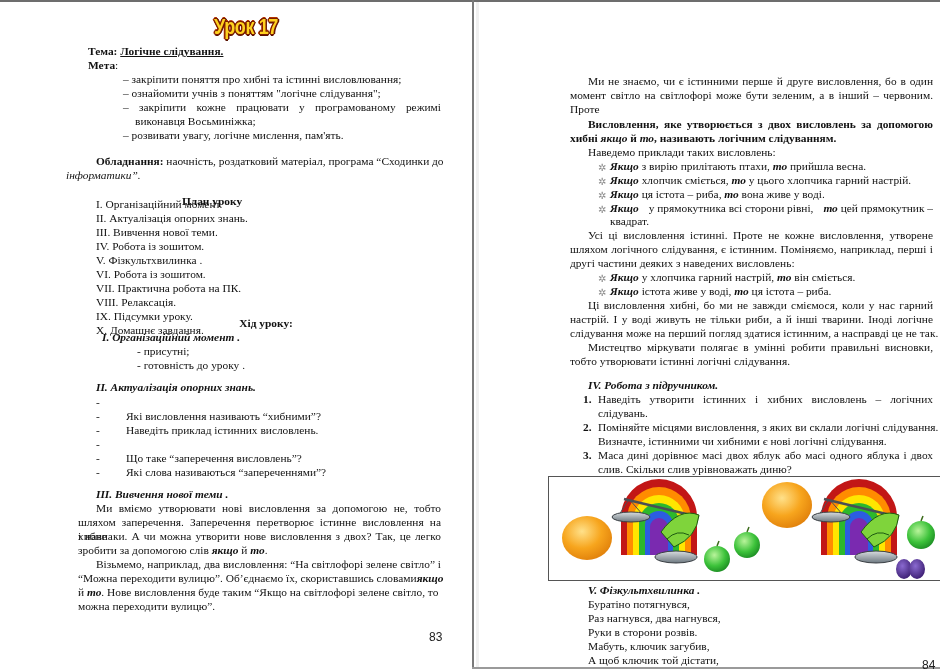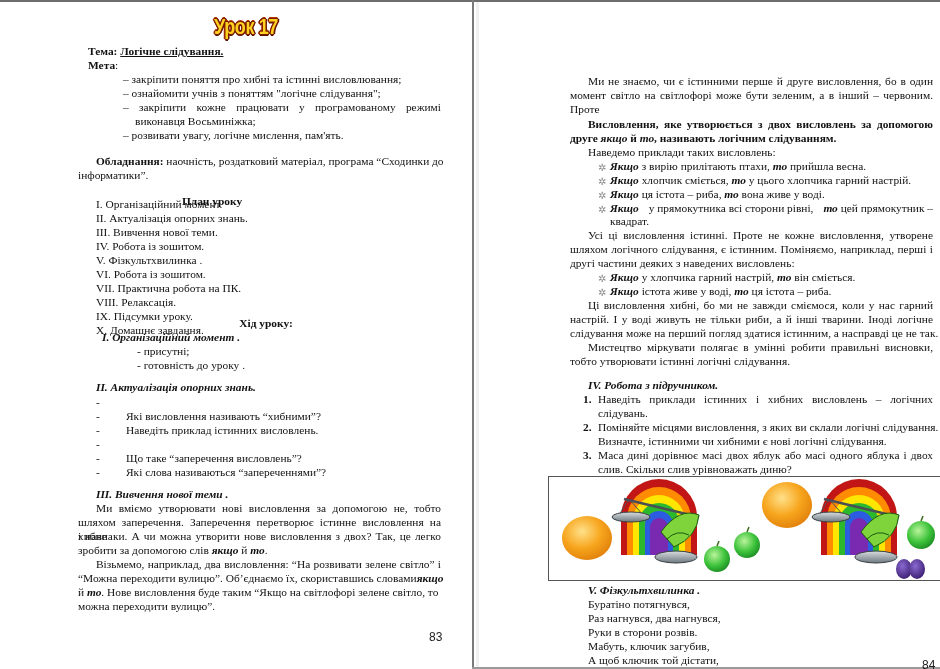--- a/index.html
+++ b/index.html
@@ -71,21 +71,21 @@
 
   <div class="line" style="left:123px; top:70px;">– закріпити поняття про хибні та істинні висловлювання;</div>
   <div class="line" style="left:123px; top:84px;">– ознайомити учнів з поняттям "логічне слідування";</div>
   <div class="line just" style="left:123px; top:98px; width:318px;">– закріпити кожне працювати у програмованому режимі</div>
   <div class="line" style="left:135px; top:112px;">виконавця Восьминіжка;</div>
   <div class="line" style="left:123px; top:126px;">– розвивати увагу, логічне мислення, пам'ять.</div>
 
   <div class="line" style="left:96px; top:152px;">
     <span class="b">Обладнання:</span><span> наочність, роздатковий матеріал, програма “Сходинки до</span>
   </div>
-  <div class="line" style="left:78px; top:166px;">інформатики”.</div>
+  <div class="line" style="left:66px; top:166px;font-style:italic;">інформатики”.</div>
 
   <div class="line b center" style="left:0; width:424px; top:192px;">План уроку</div>
 
   <div class="line" style="left:96px; top:195px;">І. Організаційний момент.</div>
   <div class="line" style="left:96px; top:209px;">ІІ. Актуалізація опорних знань.</div>
   <div class="line" style="left:96px; top:223px;">ІІІ. Вивчення  нової теми.</div>
   <div class="line" style="left:96px; top:237px;">ІV. Робота із зошитом.</div>
   <div class="line" style="left:96px; top:251px;">V. Фізкультхвилинка .</div>
   <div class="line" style="left:96px; top:265px;">VІ. Робота із зошитом.</div>
   <div class="line" style="left:96px; top:279px;">VІІ. Практична робота на ПК.</div>
@@ -114,41 +114,41 @@
 
   <div class="line b i" style="left:96px; top:485px;">ІІІ. Вивчення  нової теми .</div>
 
   <div class="line just" style="left:96px; top:499px; width:345px;">Ми вміємо утворювати нові висловлення за допомогою не, тобто</div>
   <div class="line just" style="left:78px; top:513px; width:363px;">шляхом заперечення. Заперечення перетворює істинне висловлення на хибне</div>
   <div class="line just" style="left:78px; top:527px; width:363px;">і навпаки. А чи можна утворити нове висловлення з двох? Так, це легко</div>
   <div class="line" style="left:78px; top:541px;">
     <span>зробити за допомогою слів </span><span class="b i">якщо</span><span> й </span><span class="b i">то</span><span>.</span>
   </div>
 
-  <div class="line just" style="left:96px; top:555px; width:345px;">Візьмемо, наприклад, два висловлення: “На розвивати зелене світло” і</div>
+  <div class="line just" style="left:96px; top:555px; width:345px;">Візьмемо, наприклад, два висловлення: “На світлофорі зелене світло” і</div>
   <div class="line" style="left:78px; top:569px; width:363px; display:flex; justify-content:space-between;">
     <span>“Можна переходити вулицю”. Об’єднаємо їх, скориставшись  словами </span>
       <span class="b i">якщо</span>
   </div>
   <div class="line" style="left:78px; top:583px;">
     <span>й </span><span class="b i">то</span><span>. Нове висловлення буде таким “Якщо на світлофорі зелене світло, то</span>
   </div>
   <div class="line" style="left:78px; top:597px;">можна переходити вулицю”.</div>
 
   <div class="page-num" style="left:429px; top:628px;">83</div>
 </div>
 
 <div class="page page-right text">
 
   <div class="line just" style="left:88px; top:44px; width:345px;">Ми не знаємо, чи є істинними перше й друге висловлення, бо в один</div>
   <div class="line just" style="left:70px; top:58px; width:363px;">момент світло на світлофорі може бути зеленим, а в інший – червоним. Проте</div>
 
   <div class="line just b" style="left:88px; top:87px; width:345px;">Висловлення, яке утворюється з двох висловлень за допомогою</div>
   <div class="line b" style="left:70px; top:101px;">
-    <span>друге </span><span class="i">якщо</span><span> й </span><span class="i">то</span><span>, називають логічним слідуванням.</span>
+    <span>хибні </span><span class="i">якщо</span><span> й </span><span class="i">то</span><span>, називають логічним слідуванням.</span>
   </div>
 
   <div class="line" style="left:88px; top:115px;">Наведемо приклади таких висловлень:</div>
 
   <div class="line" style="left:98px; top:129px;">
     <span class="bullet">✲</span><span class="b i">Якщо</span><span> з вирію прилітають птахи, </span><span class="b i">то</span><span> прийшла весна.</span>
   </div>
   <div class="line" style="left:98px; top:143px;">
     <span class="bullet">✲</span><span class="b i">Якщо</span><span> хлопчик сміється, </span><span class="b i">то</span><span> у цього хлопчика гарний настрій.</span>
   </div>
@@ -176,21 +176,21 @@
   <div class="line just" style="left:88px; top:268px; width:345px;">Ці висловлення хибні, бо ми не завжди сміємося, коли у нас гарний</div>
   <div class="line just" style="left:70px; top:282px; width:363px;">настрій. І у воді живуть не тільки риби, а й інші тварини. Іноді логічне</div>
   <div class="line" style="left:70px; top:296px;">слідування може на перший погляд здатися істинним, а насправді це не так.</div>
 
   <div class="line just" style="left:88px; top:310px; width:345px;">Мистецтво міркувати полягає в умінні робити правильні висновки,</div>
   <div class="line" style="left:70px; top:324px;">тобто утворювати істинні логічні слідування.</div>
 
   <div class="line b i" style="left:88px; top:348px;">ІV. Робота з підручником.</div>
 
   <div class="line b" style="left:83px; top:362px;">1.</div>
-  <div class="line just" style="left:98px; top:362px; width:335px;">Наведіть приклади істинних і хибних висловлень – логічних</div>
+  <div class="line just" style="left:98px; top:362px; width:335px;">Наведіть утворити істинних і хибних висловлень – логічних</div>
   <div class="line" style="left:98px; top:376px;">слідувань.</div>
 
   <div class="line b" style="left:83px; top:390px;">2.</div>
   <div class="line" style="left:98px; top:390px;">Поміняйте місцями висловлення, з яких ви склали логічні слідування.</div>
   <div class="line" style="left:98px; top:404px;">Визначте, істинними чи хибними є нові логічні слідування.</div>
 
   <div class="line b" style="left:83px; top:418px;">3.</div>
   <div class="line just" style="left:98px; top:418px; width:335px;">Маса дині дорівнює масі двох яблук або масі одного яблука і двох</div>
   <div class="line" style="left:98px; top:432px;">слив. Скільки слив урівноважать диню?</div>
 

